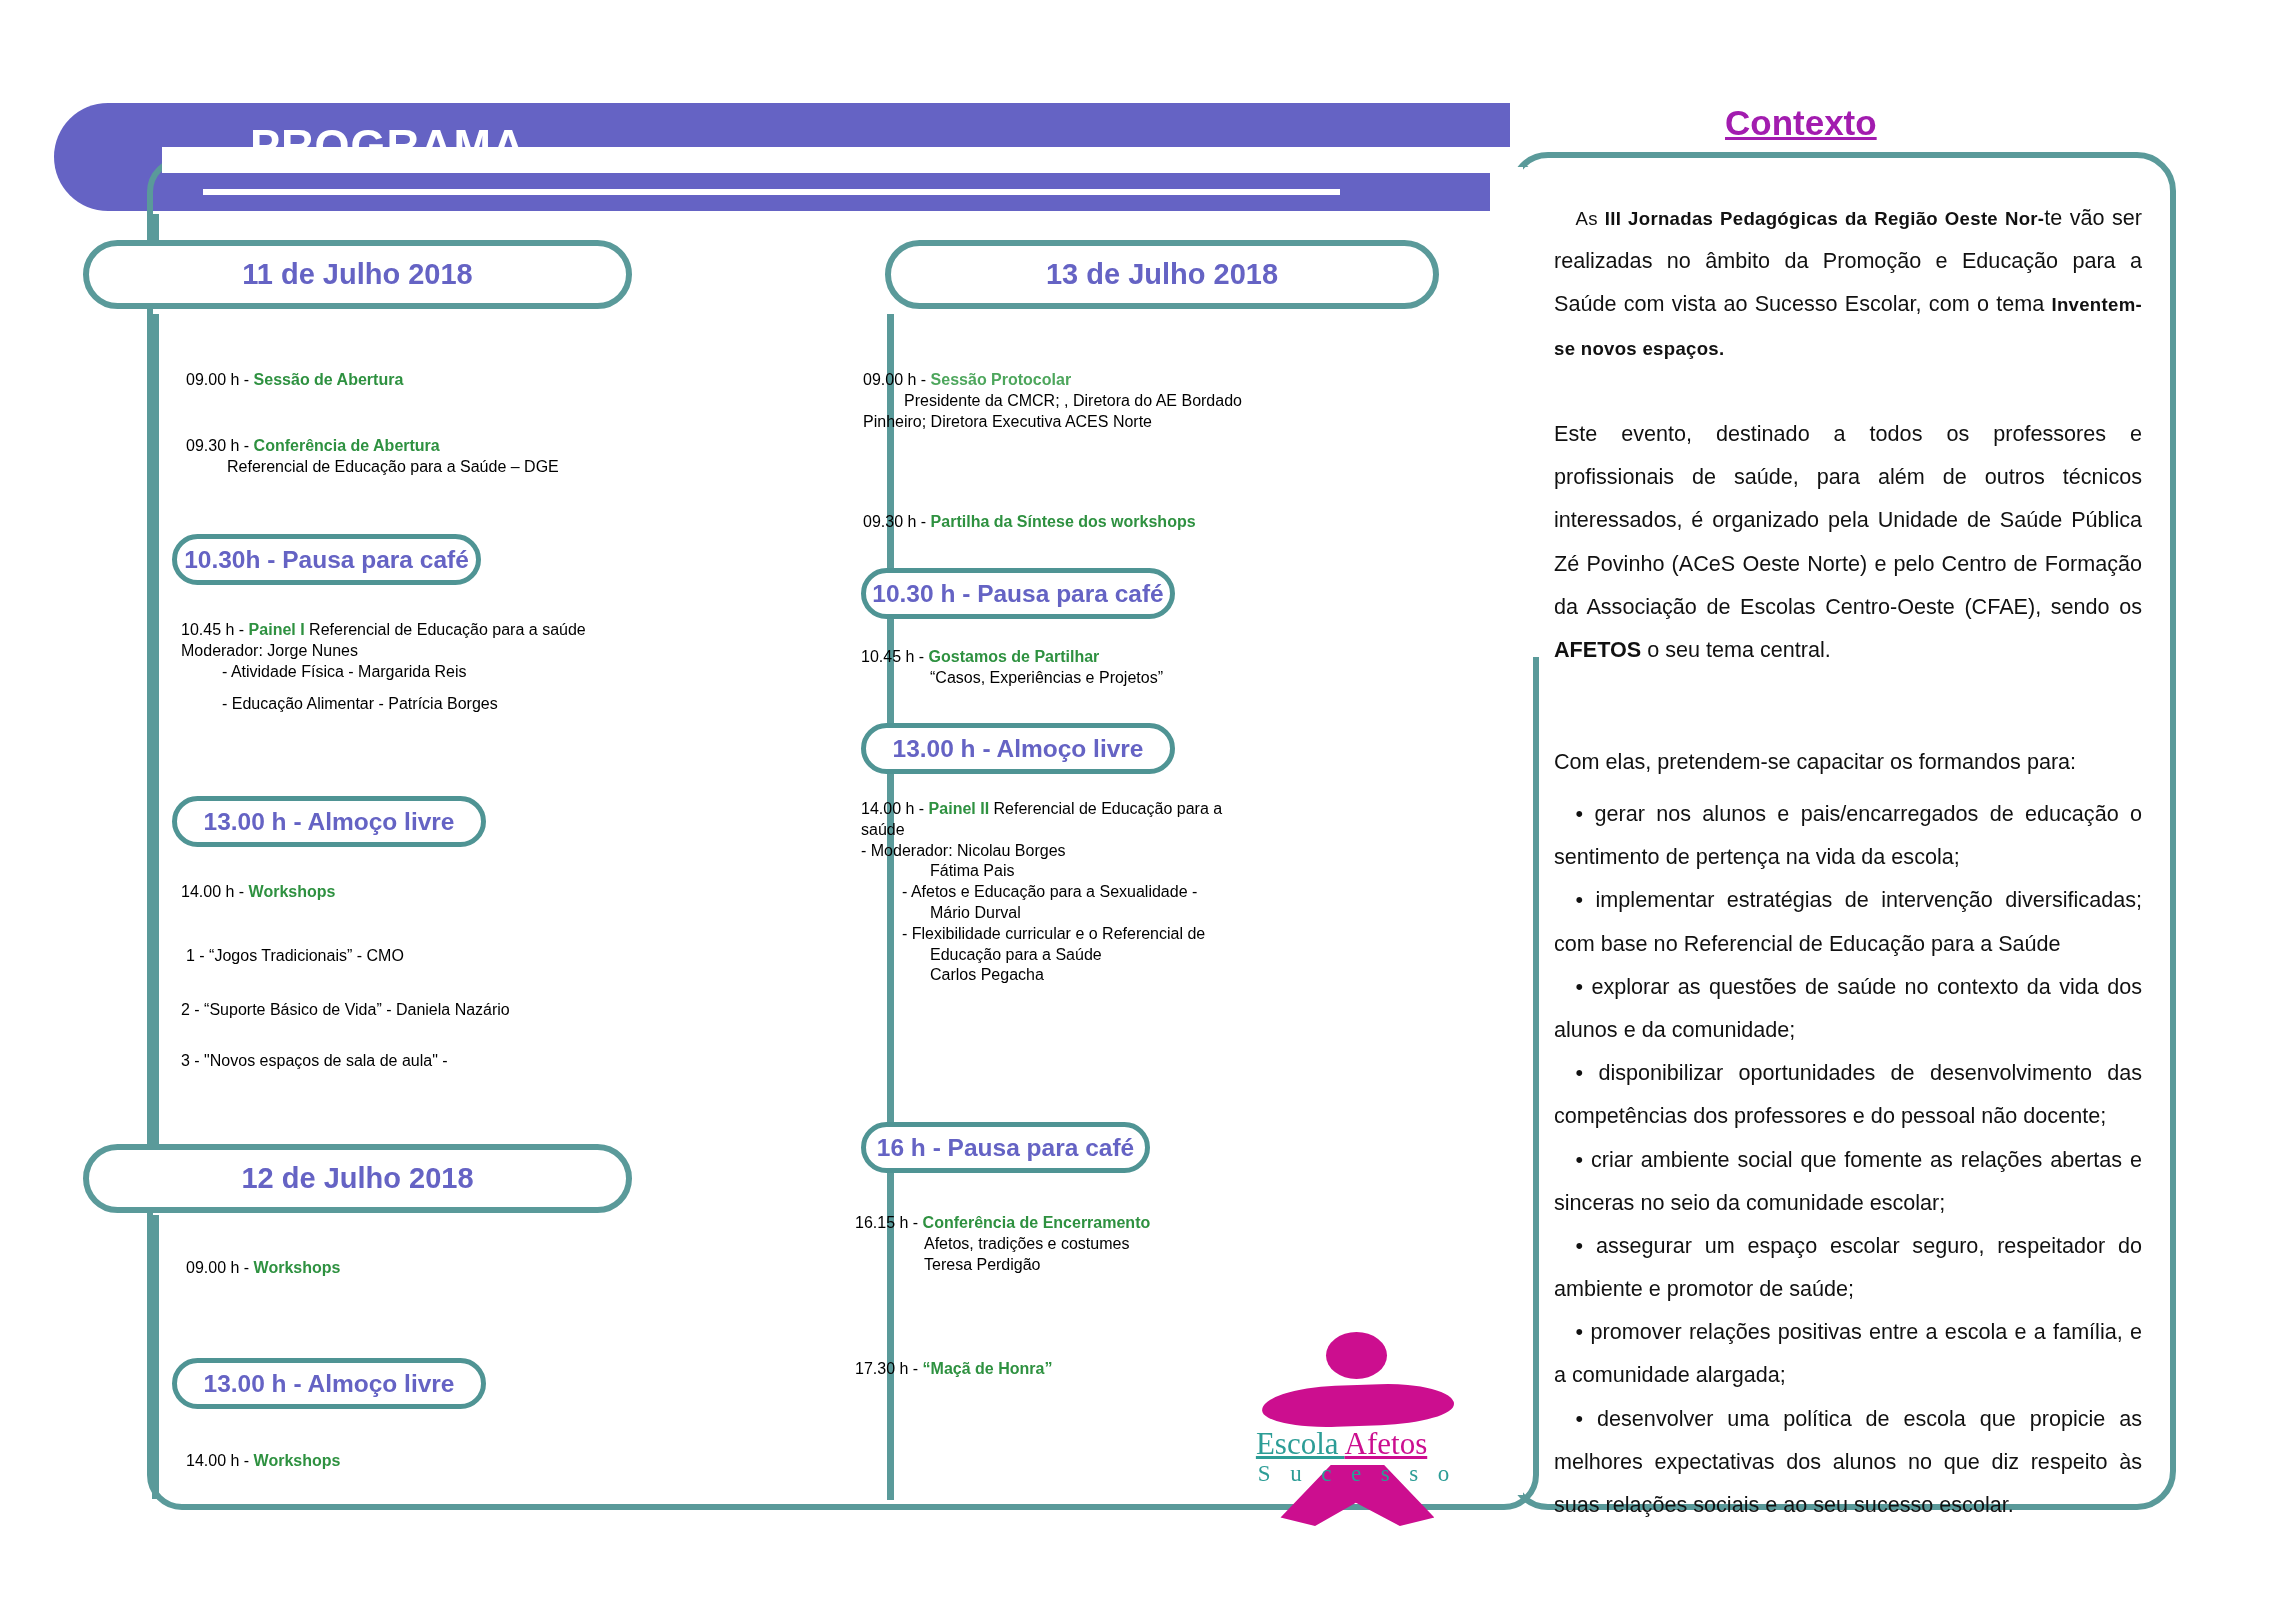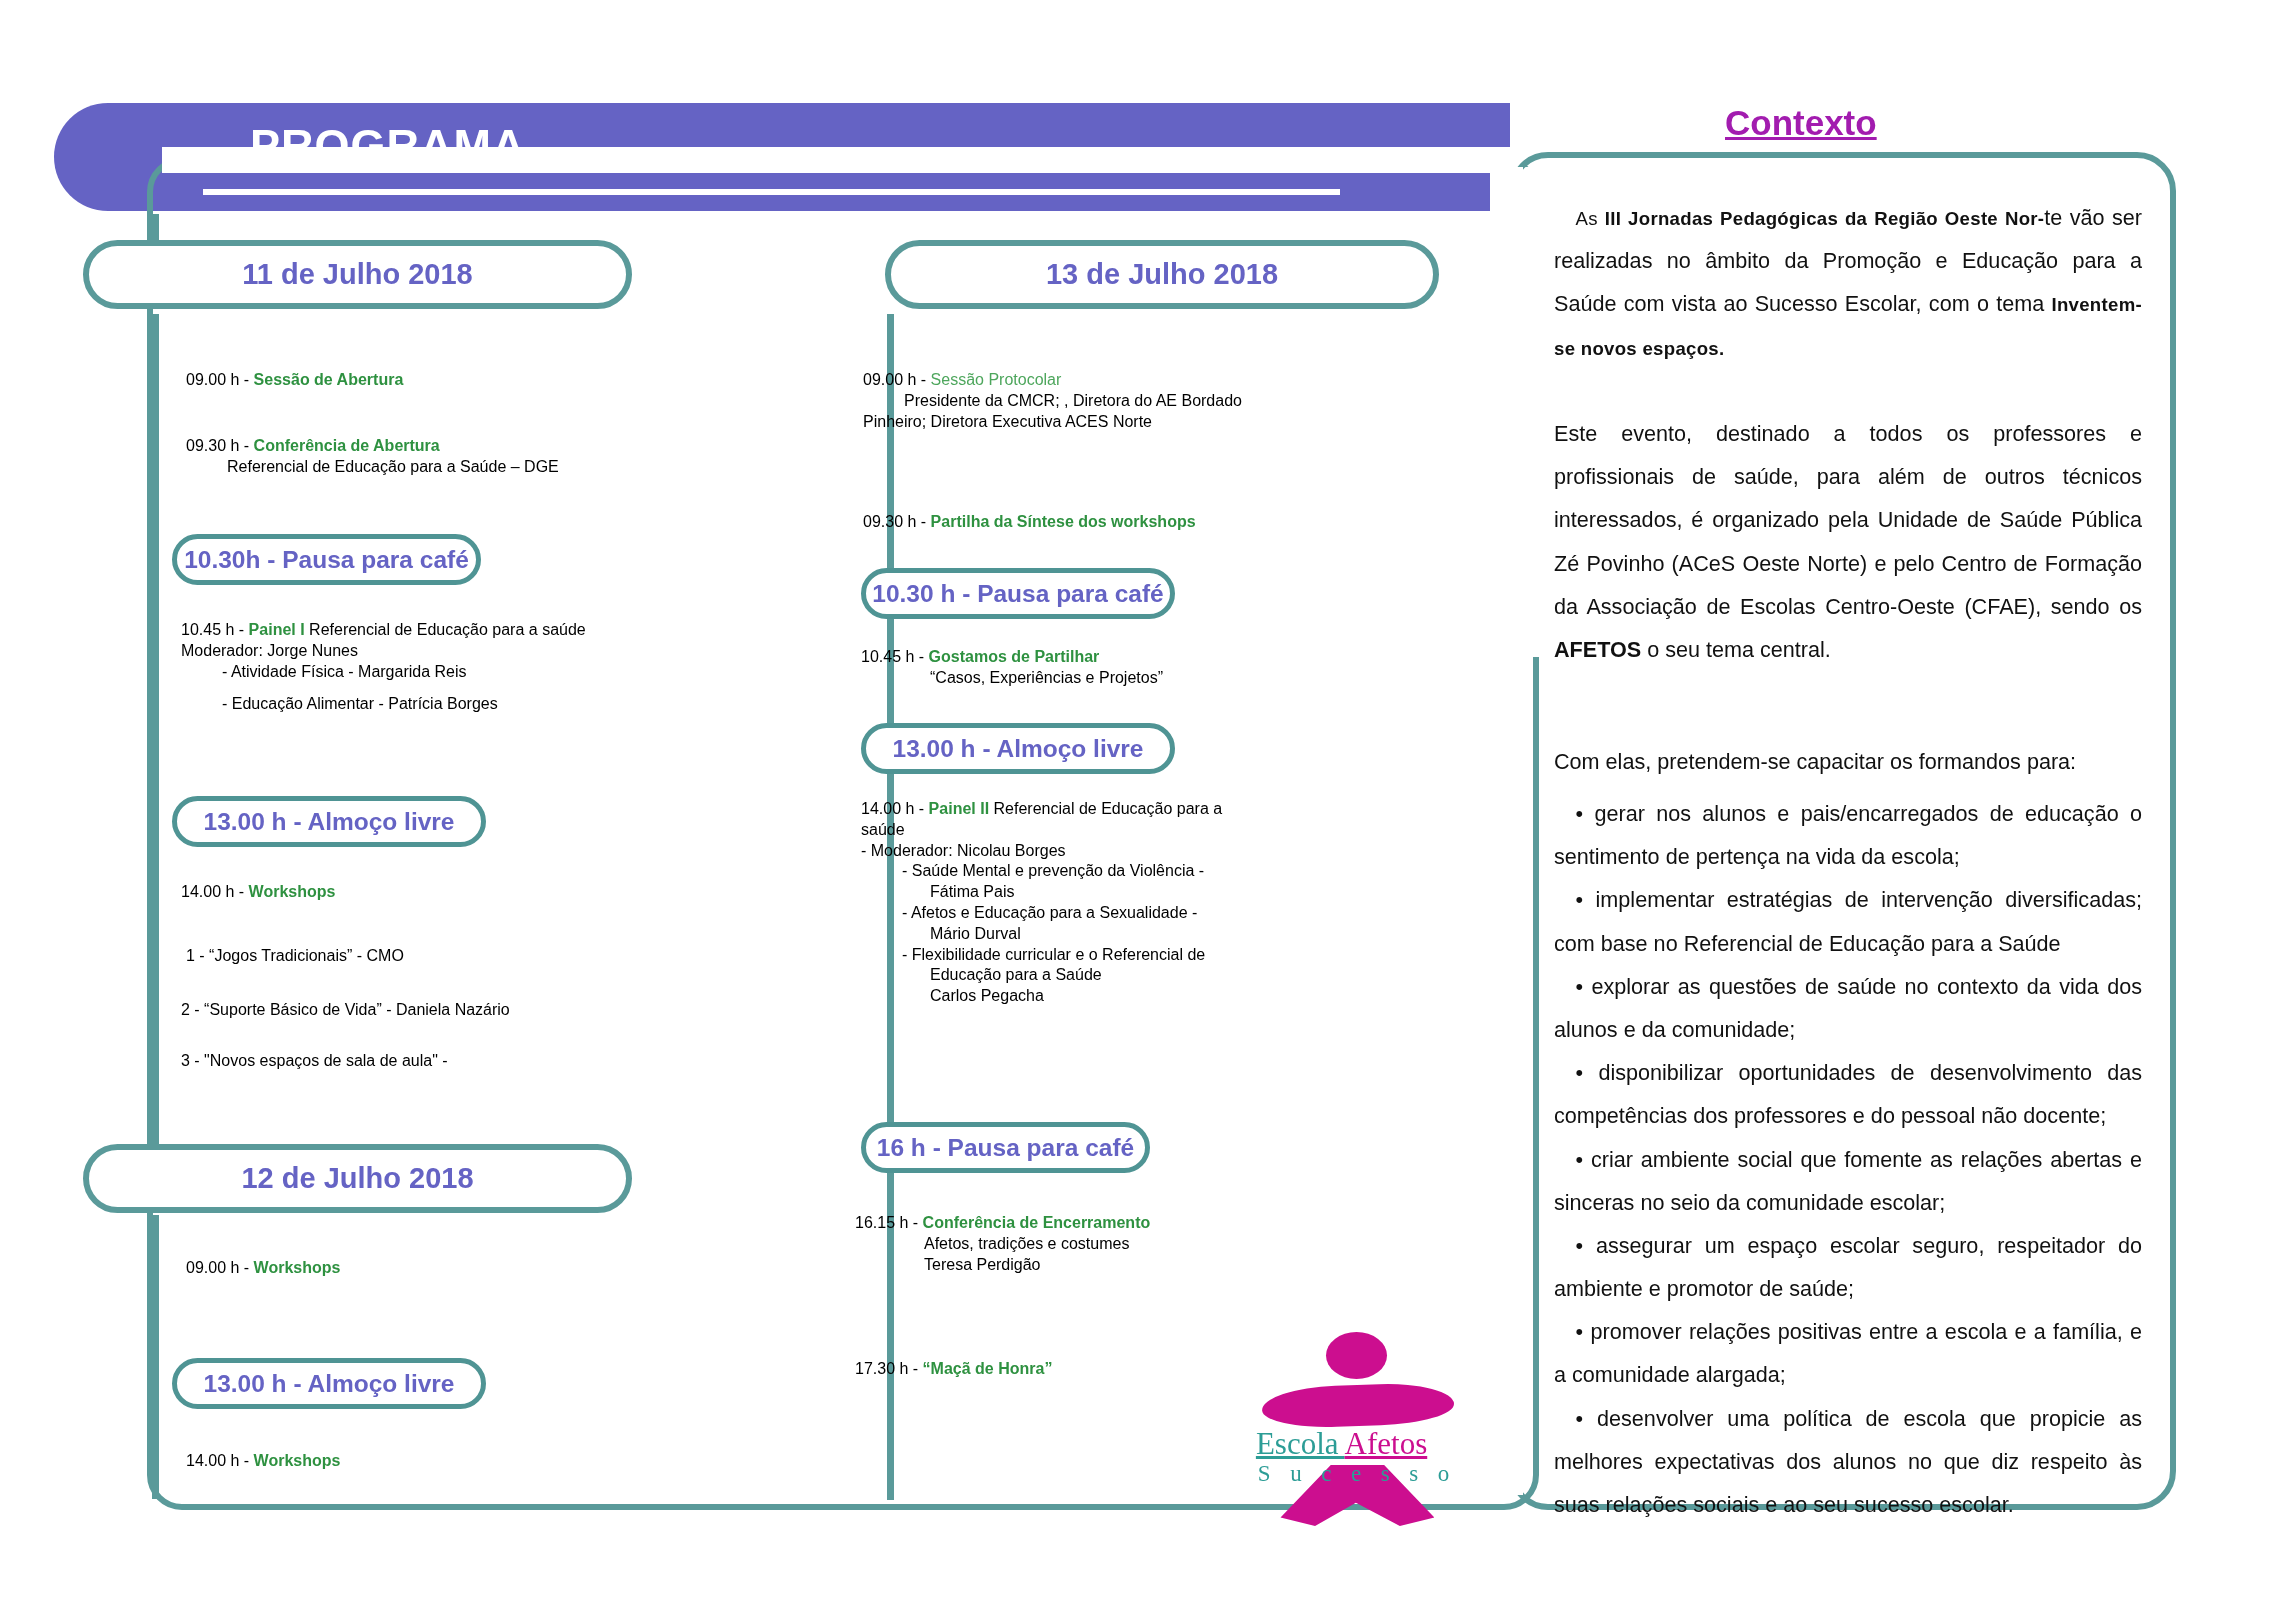--- a/index.html
+++ b/index.html
@@ -60,21 +60,21 @@
     background:#ffffff;box-sizing:border-box;
     display:flex;align-items:center;justify-content:center;
     color:#6563c4;font-size:24.5px;font-weight:bold;white-space:nowrap;
     padding:0 17.6px;
     text-align:right;
   }
   
   .sched{position:absolute;font-size:16px;color:#000000;line-height:1.30;}
   .sched .time{color:#000000;}
   .sched .grn{color:#2e9140;font-weight:bold;}
-  .sched .grn-light{color:#4da65c;font-weight:normal;}
+  .sched .grn-light{color:#4da65c;font-weight:bold;}
   .sched .plain{color:#000000;}
   .ind1{display:block;padding-left:41px;}
   .ind2{display:block;padding-left:69px;}
   
   .ctx{
     position:absolute;left:1554px;width:588px;
     font-size:21.6px;color:#111111;line-height:2.0;text-align:justify;
   }
   .ctx b{font-weight:bold;}
   .smallcaps{font-size:18.6px;letter-spacing:0.3px;margin-top:32px;}
@@ -210,21 +210,20 @@
 </div>
 
 <div class="break-pill" style="left:861px;top:723px;width:314px;height:51px;">
   <span>13.00 h - Almoço livre</span>
 </div>
 
 <div class="sched" style="left:861px;top:799px;width:627px;">
   <span class="time">14.00 h - </span><span class="grn">Painel II</span><span class="plain"> Referencial de Educação para  a</span>
   <span style="display:block" class="plain">saúde</span>
   <span style="display:block" class="plain">- Moderador:  Nicolau Borges</span>
-  <span class="ind1 plain">- Saúde Mental e prevenção da Violência -</span>
   <span class="ind2 plain">Fátima Pais</span>
   <span class="ind1 plain">- Afetos e Educação para a Sexualidade -</span>
   <span class="ind2 plain">Mário Durval</span>
   <span class="ind1 plain">- Flexibilidade curricular e o Referencial de</span>
   <span class="ind2 plain">Educação para a Saúde</span>
   <span class="ind2 plain">Carlos Pegacha</span>
 </div>
 
 <div class="break-pill" style="left:861px;top:1122px;width:289px;height:51px;">
   <span>16 h - Pausa para café</span>

